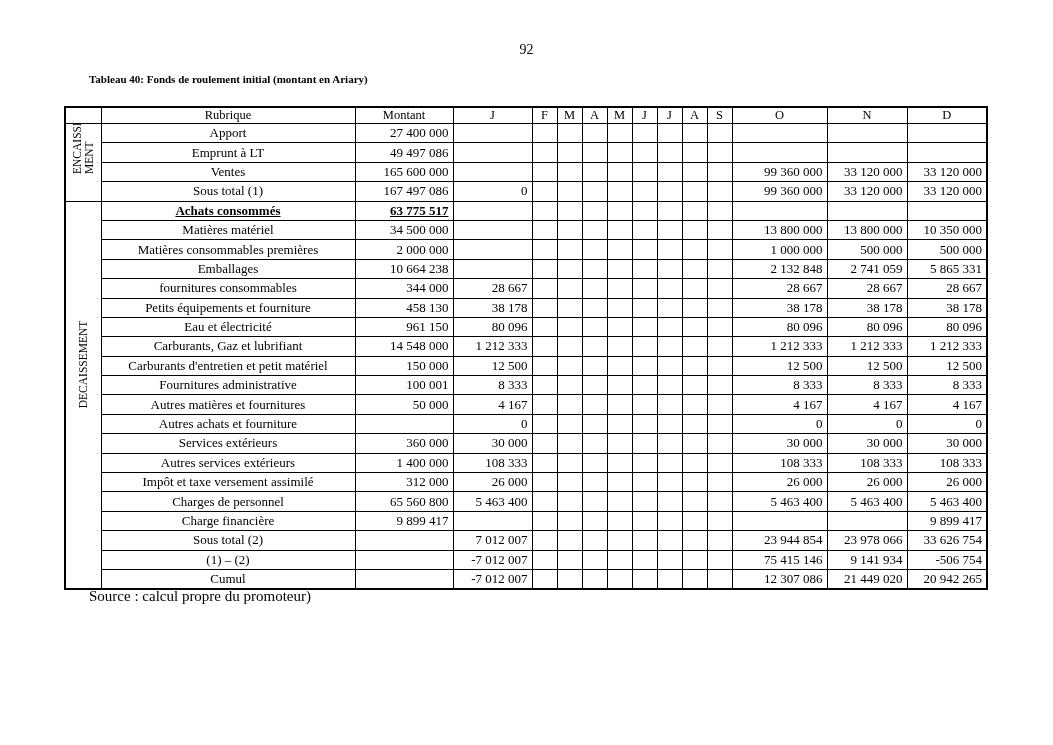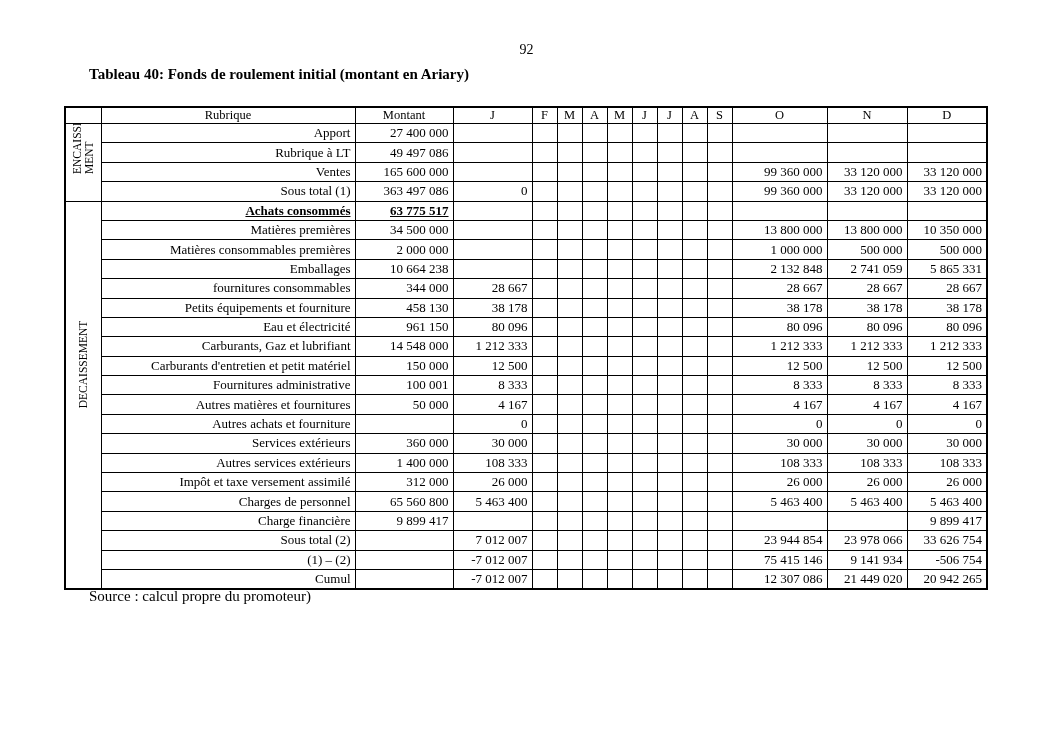--- a/index.html
+++ b/index.html
@@ -20,22 +20,22 @@
     position: absolute;
     top: 42px;
     left: 0;
     width: 100%;
     text-align: center;
     font-size: 14px;
   }
   .doc-title {
     position: absolute;
     left: 89px;
-    top: 66px;
-    font-size: 15px;
+    top: 73px;
+    font-size: 11px;
     font-weight: bold;
   }
   .tbl-wrap {
     position: absolute;
     left: 64px;
     top: 106px;
   }
   table.fin {
     border-collapse: collapse;
     table-layout: fixed;
@@ -47,21 +47,21 @@
     padding: 0 4px;
     font-size: 13px;
     white-space: nowrap;
     overflow: hidden;
     vertical-align: middle;
     font-weight: normal;
   }
   table.fin thead tr { height: 16px; }
   table.fin tbody tr { height: 19.4px; }
   table.fin th { text-align: center; font-size: 12.5px; }
-  td.c-rub { text-align: right; }
+  td.c-rub { text-align: center; }
   td.c-num { text-align: right; }
   tr.bold-row td.c-rub, tr.bold-row td.c-num { font-weight: bold; text-decoration: underline; }
   td.grp {
     text-align: center;
     padding: 0;
   }
   .vlabel {
     display: block;
     margin: 0 auto;
     transform: rotate(-90deg);
@@ -137,21 +137,21 @@
             <td class="c-num"></td>
             <td class="c-num"></td>
             <td class="c-num"></td>
             <td class="c-num"></td>
             <td class="c-num"></td>
             <td class="c-num"></td>
             <td class="c-num"></td>
             <td class="c-num"></td>
           </tr>
           <tr>
-            <td class="c-rub">Rubrique à LT</td>
+            <td class="c-rub">Emprunt à LT</td>
             <td class="c-num">49 497 086</td>
             <td class="c-num"></td>
             <td class="c-num"></td>
             <td class="c-num"></td>
             <td class="c-num"></td>
             <td class="c-num"></td>
             <td class="c-num"></td>
             <td class="c-num"></td>
             <td class="c-num"></td>
             <td class="c-num"></td>
@@ -170,21 +170,21 @@
             <td class="c-num"></td>
             <td class="c-num"></td>
             <td class="c-num"></td>
             <td class="c-num"></td>
             <td class="c-num">99 360 000</td>
             <td class="c-num">33 120 000</td>
             <td class="c-num">33 120 000</td>
           </tr>
           <tr>
             <td class="c-rub">Sous total (1)</td>
-            <td class="c-num">363 497 086</td>
+            <td class="c-num">167 497 086</td>
             <td class="c-num">0</td>
             <td class="c-num"></td>
             <td class="c-num"></td>
             <td class="c-num"></td>
             <td class="c-num"></td>
             <td class="c-num"></td>
             <td class="c-num"></td>
             <td class="c-num"></td>
             <td class="c-num"></td>
             <td class="c-num">99 360 000</td>
@@ -204,21 +204,21 @@
             <td class="c-num"></td>
             <td class="c-num"></td>
             <td class="c-num"></td>
             <td class="c-num"></td>
             <td class="c-num"></td>
             <td class="c-num"></td>
             <td class="c-num"></td>
             <td class="c-num"></td>
           </tr>
           <tr>
-            <td class="c-rub">Matières premières</td>
+            <td class="c-rub">Matières matériel</td>
             <td class="c-num">34 500 000</td>
             <td class="c-num"></td>
             <td class="c-num"></td>
             <td class="c-num"></td>
             <td class="c-num"></td>
             <td class="c-num"></td>
             <td class="c-num"></td>
             <td class="c-num"></td>
             <td class="c-num"></td>
             <td class="c-num"></td>

